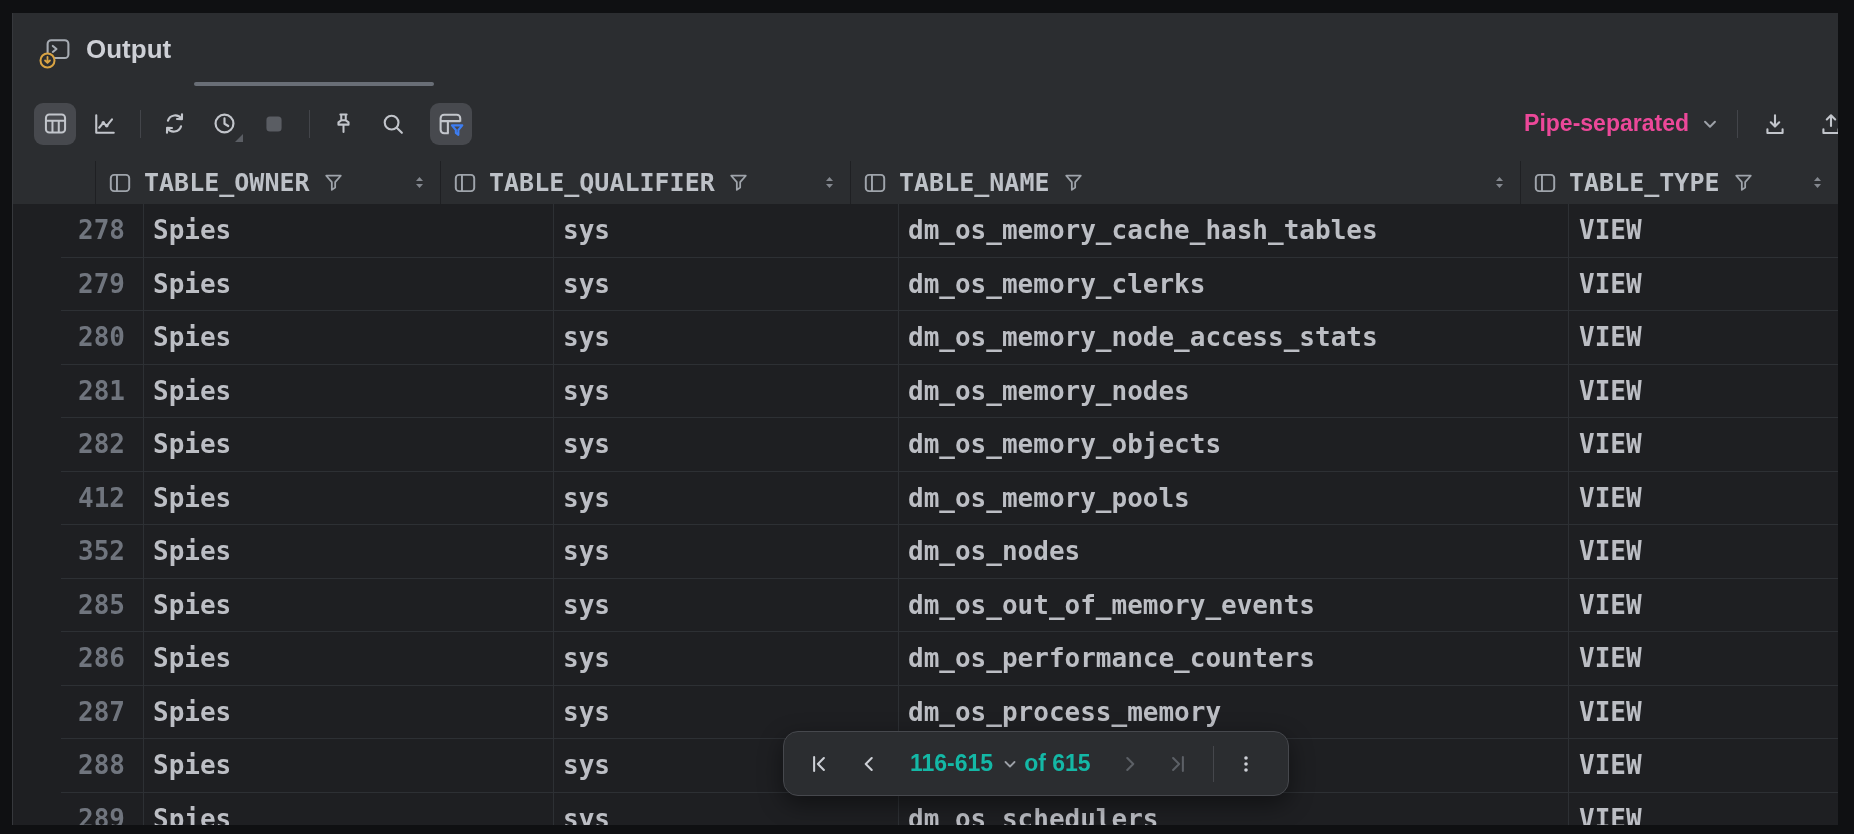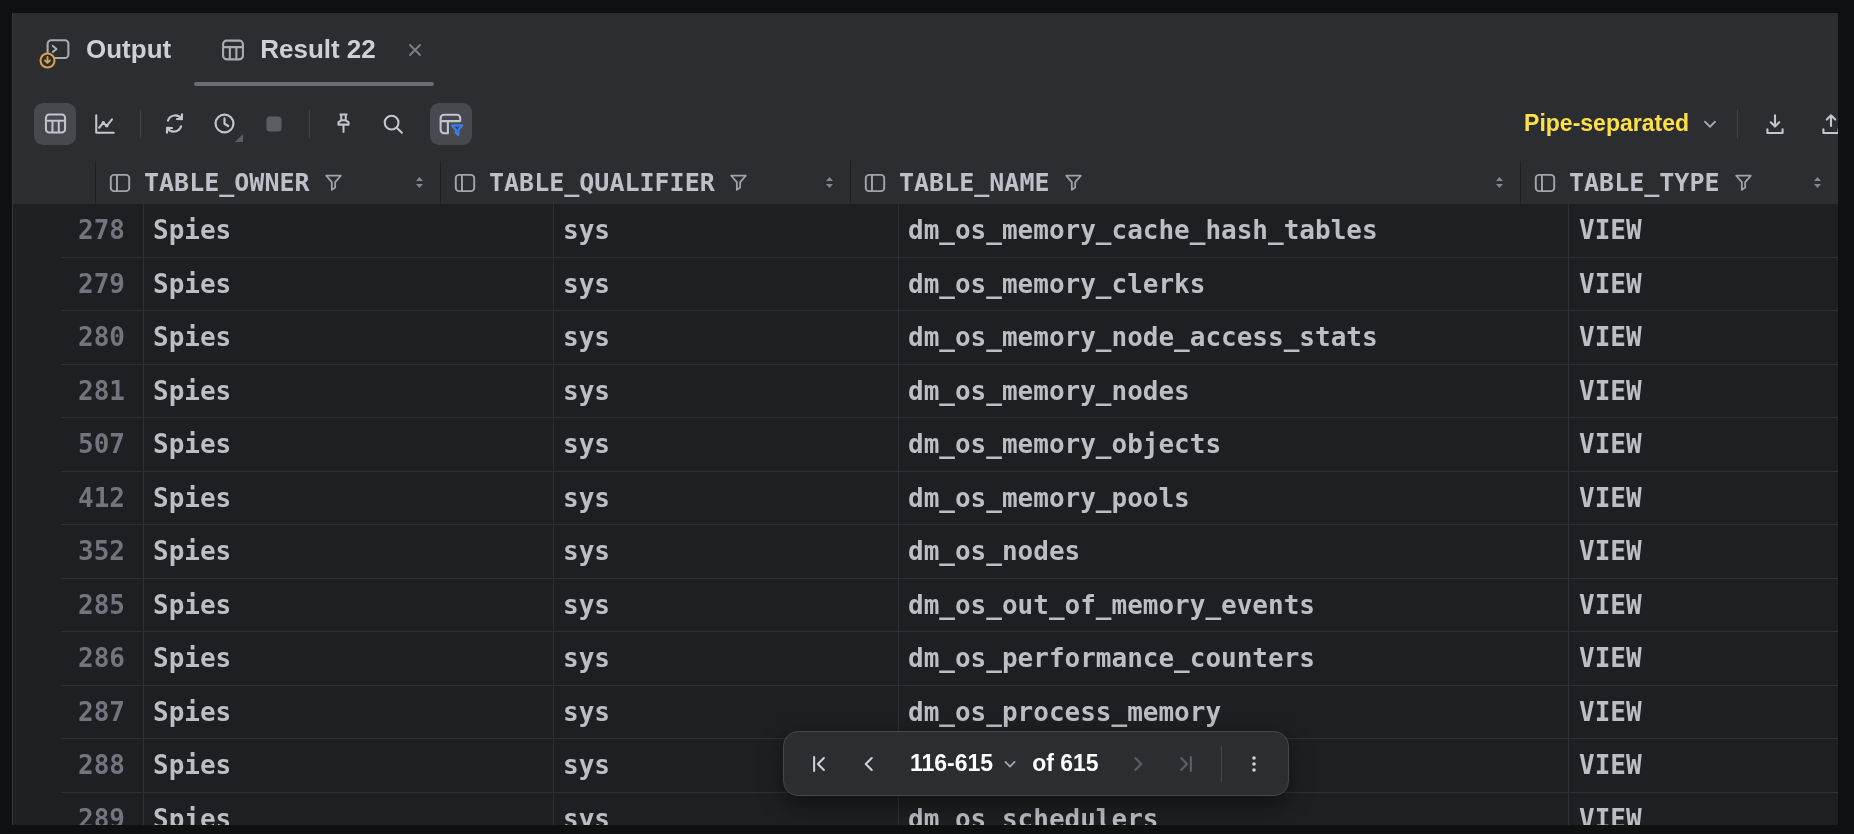--- a/index.html
+++ b/index.html
@@ -37,21 +37,21 @@
     width:42px;height:42px;border-radius:9px;
     display:flex;align-items:center;justify-content:center;flex:none;
     color:#c2c5cb;margin-right:8px;position:relative;
   }
   .ibtn.selected{background:#47494e;}
   .tsep{width:1px;height:28px;background:#43454a;margin:0 12px 0 6px;flex:none;}
   .toolbar-right{
     position:absolute;right:-14px;top:0;height:75px;
     display:flex;align-items:center;
   }
-  .fmt-label{font-size:23px;color:#fde047;margin-right:10px;}
+  .fmt-label{font-size:23px;color:#ec4899;margin-right:10px;}
   .chev{color:#9da1a8;display:flex;align-items:center;}
   .toolbar-right .tsep{margin:0 16px;}
   
   .grid{position:absolute;left:0;top:148px;right:0;bottom:0;}
   .hrow{
     height:43px;display:flex;background:#2b2d30;
     font-family:"DejaVu Sans Mono",monospace;font-size:25px;color:#bdc1c7;
   }
   .hcell{
     display:flex;align-items:center;box-sizing:border-box;
@@ -75,21 +75,21 @@
     padding-right:18px;box-sizing:border-box;border-right:1px solid #2d3034;
     color:#70757e;
   }
   
   .pager{
     position:absolute;left:770px;top:570px;width:506px;height:65px;
     background:#2b2d30;border:1px solid #46484d;border-radius:15px;
     box-shadow:0 8px 24px rgba(0,0,0,.45);
     display:flex;align-items:center;box-sizing:border-box;
     padding:0 22px;z-index:5;
-    font-size:23px;color:#ffffff;
+    font-size:23px;color:#14b8a6;
   }
   .pbtn{display:flex;align-items:center;justify-content:center;flex:none;}
   .pbtn.dim{color:#5c6066;}
   .pbtn.lit{color:#cdd0d6;}
   .pager .ptext{white-space:nowrap;}
   .psep{width:1px;height:36px;background:#45474c;flex:none;}
   svg{display:block;}
 </style>
 </head>
 <body>
@@ -103,34 +103,20 @@
           <rect x="4" y="4.5" width="18" height="15.5" rx="3.2"></rect>
           <path d="M8.5 9.5l3.2 2.6-3.2 2.6"></path>
         </svg>
         <svg width="17" height="17" viewBox="0 0 16 16" style="position:absolute;left:-4px;bottom:-4px;">
           <circle cx="8" cy="8" r="6.6" fill="#2b2d30" stroke="#d9a343" stroke-width="1.9"></circle>
           <path d="M8 4.6v5.4M5.7 8l2.3 2.3L10.3 8" fill="none" stroke="#d9a343" stroke-width="1.7" stroke-linecap="round" stroke-linejoin="round"></path>
         </svg>
       </span>
       <span class="tlabel">Output</span>
     </div>
-    <div class="tab tab-result">
-      <span>
-        <svg width="28" height="28" viewBox="0 0 24 24" fill="none" stroke="#a7acb3" stroke-width="1.8" stroke-linejoin="round">
-          <rect x="3.5" y="4" width="17" height="16" rx="3"></rect>
-          <path d="M3.5 9.5h17M9.3 9.5V20M14.9 9.5V20"></path>
-        </svg>
-      </span>
-      <span class="tlabel">Result 22</span>
-      <span class="tab-close">
-        <svg width="20" height="20" viewBox="0 0 20 20" stroke="#7c8087" stroke-width="1.9" stroke-linecap="round">
-          <path d="M5 5l10 10M15 5L5 15"></path>
-        </svg>
-      </span>
-    </div>
     <div class="active-underline"></div>
   </div>
 
   <div class="toolbar">
     <div class="ibtn selected">
       <svg width="27" height="27" viewBox="0 0 24 24" fill="none" stroke="currentColor" stroke-width="1.8" stroke-linejoin="round">
         <rect x="3.5" y="4" width="17" height="16" rx="3"></rect>
         <path d="M3.5 9.5h17M9.3 9.5V20M14.9 9.5V20"></path>
       </svg>
     </div>
@@ -296,21 +282,21 @@
           <div class="cell">VIEW</div>
         </div>
         <div class="row">
           <div class="gcell">281</div>
           <div class="cell" style="width:410px">Spies</div>
           <div class="cell" style="width:345px">sys</div>
           <div class="cell" style="width:670px">dm_os_memory_nodes</div>
           <div class="cell">VIEW</div>
         </div>
         <div class="row">
-          <div class="gcell">507</div>
+          <div class="gcell">282</div>
           <div class="cell" style="width:410px">Spies</div>
           <div class="cell" style="width:345px">sys</div>
           <div class="cell" style="width:670px">dm_os_memory_objects</div>
           <div class="cell">VIEW</div>
         </div>
         <div class="row">
           <div class="gcell">412</div>
           <div class="cell" style="width:410px">Spies</div>
           <div class="cell" style="width:345px">sys</div>
           <div class="cell" style="width:670px">dm_os_memory_pools</div>
@@ -371,21 +357,21 @@
         <svg width="26" height="26" viewBox="0 0 24 24" fill="none" stroke="currentColor" stroke-width="1.9" stroke-linecap="round" stroke-linejoin="round">
           <path d="M14.5 6.5L9 12l5.5 5.5"></path>
         </svg>
       </span>
       <span class="ptext" style="margin-left:28px;">116-615</span>
       <span class="pbtn" style="margin-left:7px;color:#9da1a8;">
         <svg width="20" height="20" viewBox="0 0 20 20" fill="none" stroke="currentColor" stroke-width="1.8" stroke-linecap="round" stroke-linejoin="round">
           <path d="M5.5 8l4.5 4.5L14.5 8"></path>
         </svg>
       </span>
-      <span class="ptext" style="margin-left:12px;">of 615</span>
+      <span class="ptext" style="margin-left:4px;">of 615</span>
       <span class="pbtn dim" style="margin-left:26px;">
         <svg width="26" height="26" viewBox="0 0 24 24" fill="none" stroke="currentColor" stroke-width="1.9" stroke-linecap="round" stroke-linejoin="round">
           <path d="M9.5 6.5L15 12l-5.5 5.5"></path>
         </svg>
       </span>
       <span class="pbtn dim" style="margin-left:22px;">
         <svg width="26" height="26" viewBox="0 0 24 24" fill="none" stroke="currentColor" stroke-width="1.9" stroke-linecap="round" stroke-linejoin="round">
           <path d="M7.5 6.5L13 12l-5.5 5.5"></path>
             <path d="M16.5 5.5v13"></path>
         </svg>

